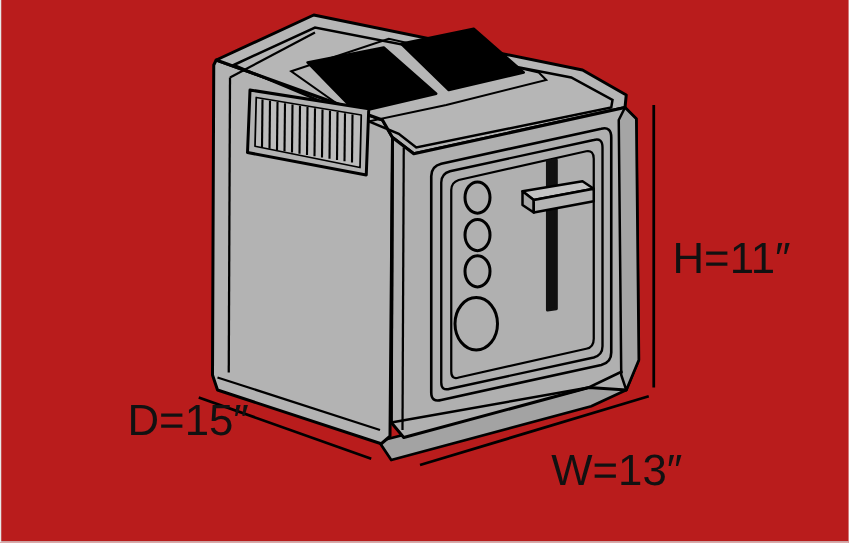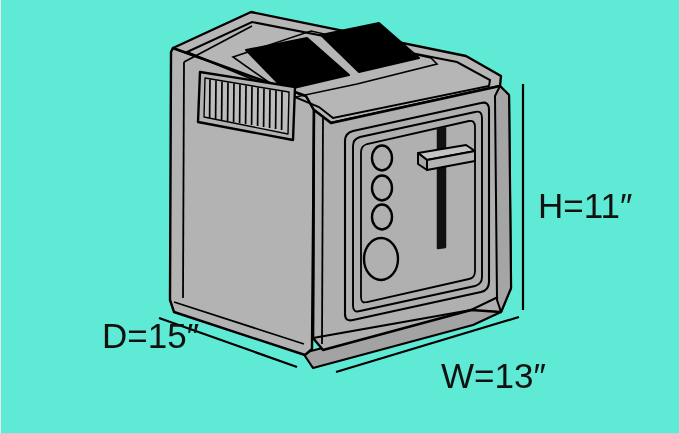--- a/index.html
+++ b/index.html
@@ -7,21 +7,21 @@
     padding: 0;
     background: #ffffff;
   }
   body {
     font-family: "Liberation Sans", sans-serif;
   }
   #canvas {
     position: relative;
     width: 679px;
     height: 434px;
-    background: #5eead4;
+    background: #b91c1c;
     overflow: hidden;
     border-left: 1px solid #e8e8e8;
     border-bottom: 1px solid #cfcfcf;
     box-sizing: border-box;
   }
   #figure {
     position: absolute;
     left: 0;
     top: 0;
     width: 679px;

